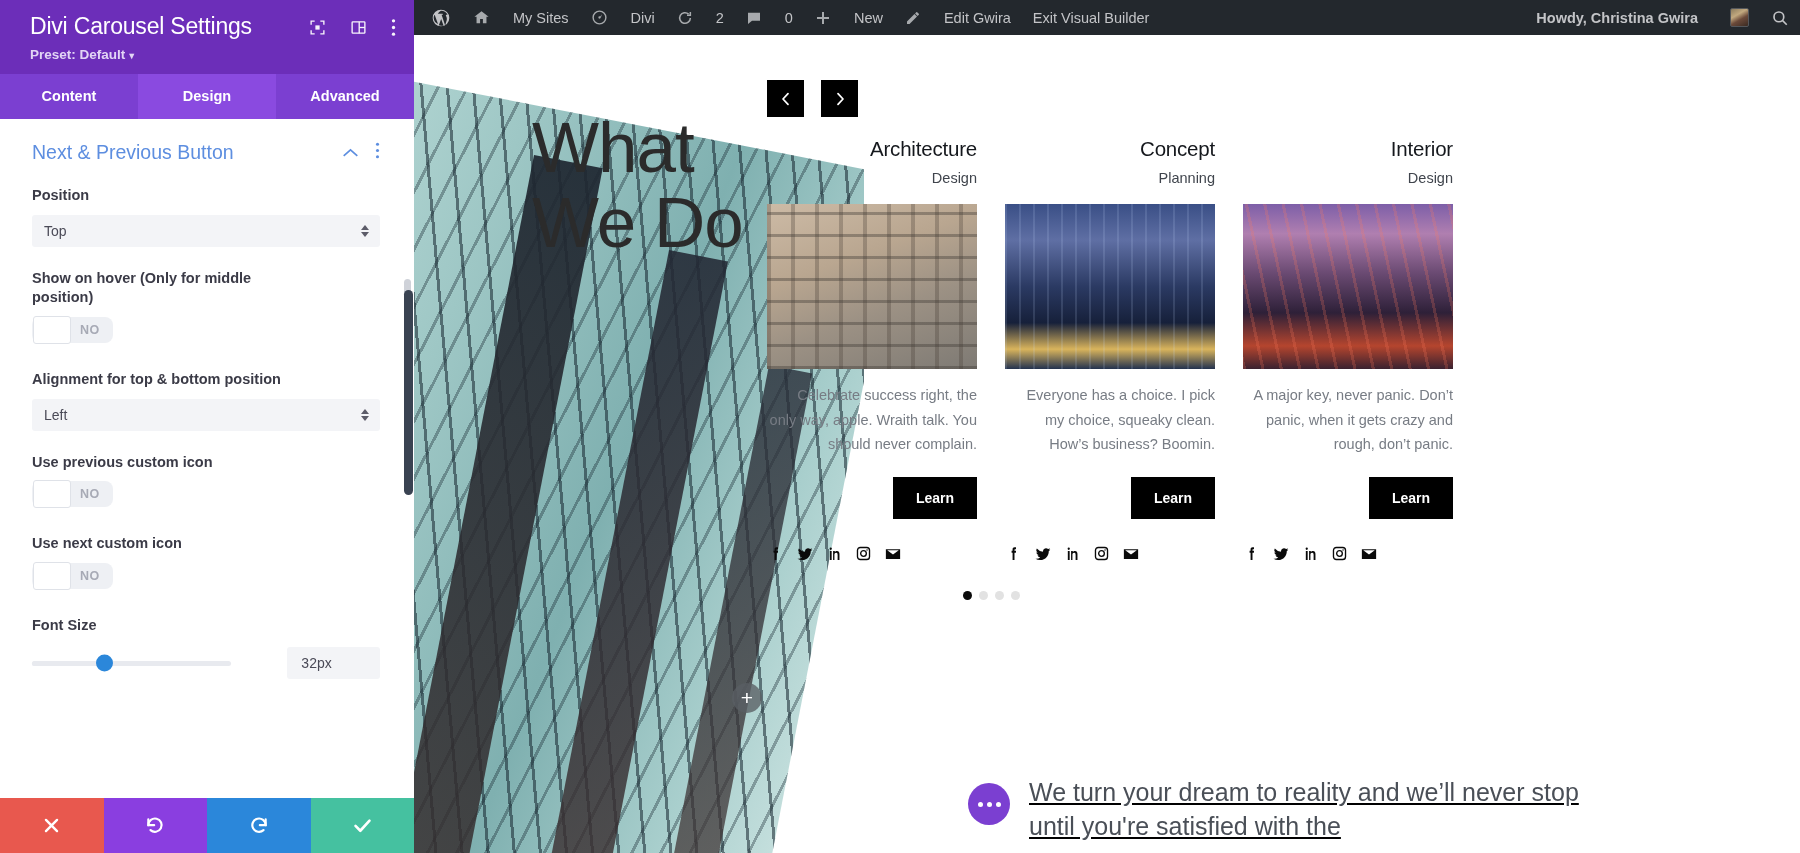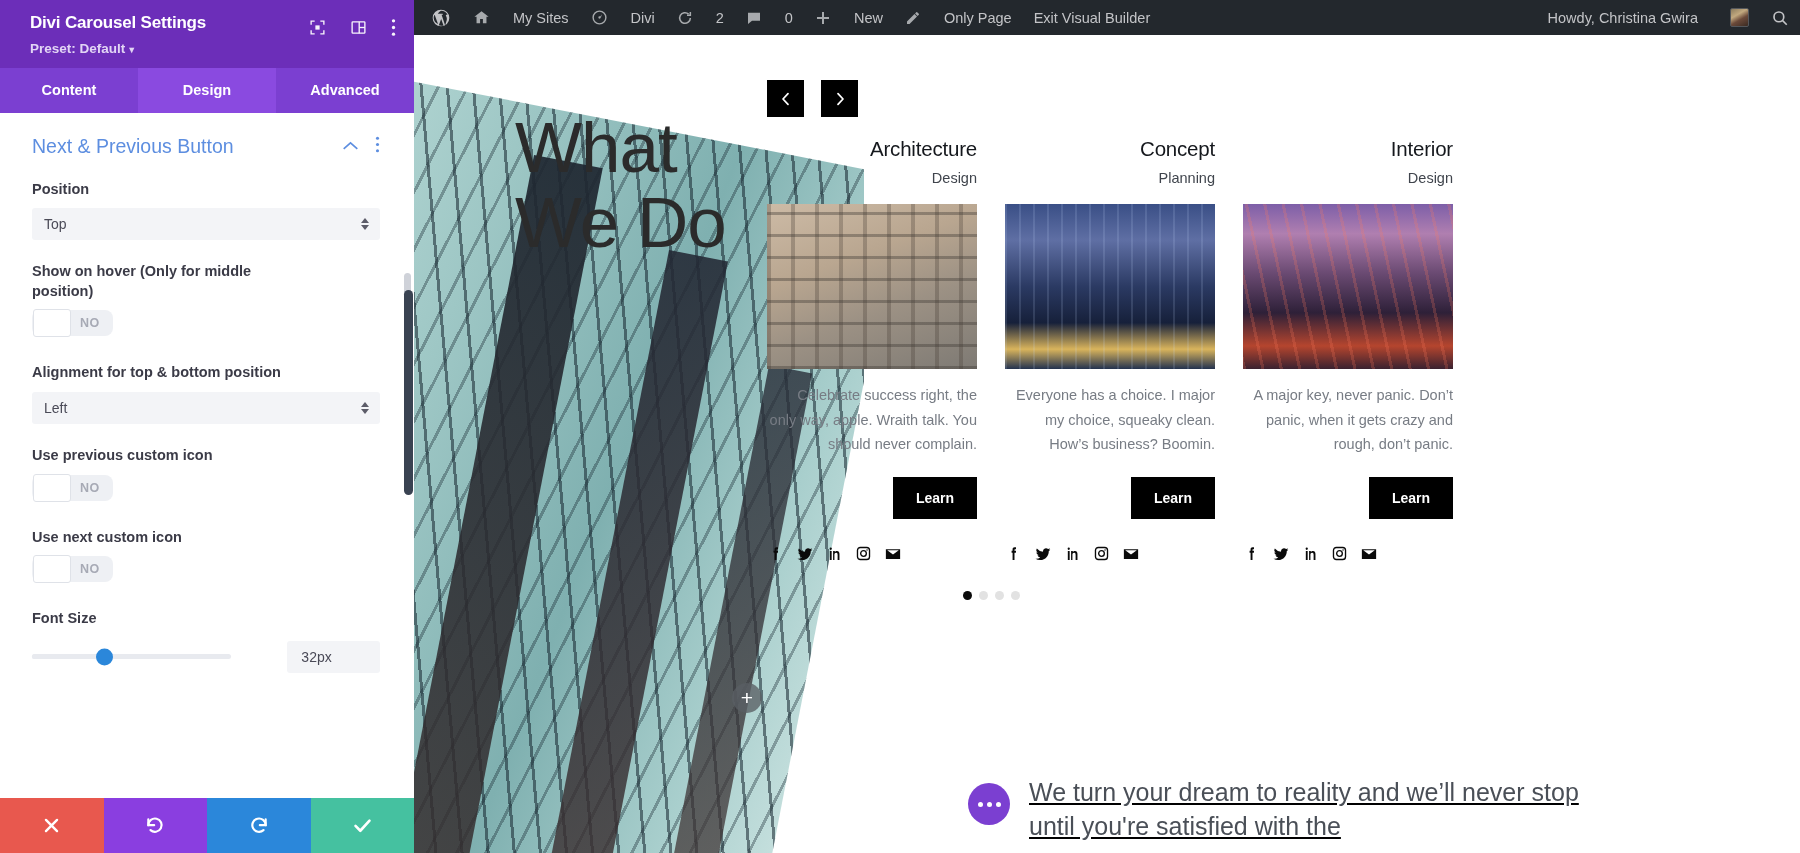--- a/index.html
+++ b/index.html
@@ -14,21 +14,21 @@
   .settings-panel {
     position: absolute; left: 0; top: 0; width: 414px; height: 853px;
     background: #fff; z-index: 40; overflow: hidden;
     display: flex; flex-direction: column;
   }
   .panel-header {
     background: #6c2eb9; padding: 14px 20px 12px 30px; color: #fff;
     position: relative; flex: 0 0 auto;
   }
   .panel-title {
-    font-size: 17px; font-weight: bold; letter-spacing: -0.2px; line-height: 1.1;
+    font-size: 23px; font-weight: normal; letter-spacing: -0.2px; line-height: 1.1;
   }
   .panel-preset {
     font-size: 13.5px; font-weight: bold; color: #e2d5f5; margin-top: 8px;
   }
   .panel-preset .caret { font-size: 9px; margin-left: 2px; }
   .header-icons {
     position: absolute; right: 18px; top: 18px; display: flex; align-items: center; gap: 24px;
   }
   .hicon { color: #fff; opacity: .95; cursor: pointer; line-height: 0; }
 
@@ -110,21 +110,21 @@
   }
 
   
   .adminbar {
     position: absolute; left: 414px; top: 0; right: 0; height: 35px;
     background: #23282d; color: #c3c4c7; display: flex; align-items: center;
     font-size: 14.5px; z-index: 30;
   }
   .ab-item { display: flex; align-items: center; gap: 23px; padding: 0 11px; height: 35px; cursor: pointer; }
   .ab-item.first { padding-left: 17px; }
-  .ab-right { margin-left: auto; display: flex; align-items: center; }
+  .ab-right { margin-left: auto; display: flex; align-items: center; font-weight: bold; }
   .ab-avatar {
     width: 19px; height: 19px; border-radius: 2px; margin-left: 9px;
     background: linear-gradient(150deg,#8d7d5e 0%, #c2a97f 35%, #6b4a3a 60%, #3a2a22 100%);
     border: 1px solid #55585c;
   }
   .ab-glyph { display: inline-flex; line-height: 0; }
 
   
   .canvas {
     position: absolute; left: 414px; top: 35px; right: 0; bottom: 0;
@@ -156,21 +156,21 @@
     position: absolute; left: 355px; top: 330px; width: 44px; height: 620px;
     transform: rotate(11deg); transform-origin: top left;
     background: linear-gradient(180deg, rgba(40,45,56,.8), rgba(70,55,52,.72));
   }
   .building .whitecut {
     position: absolute; left: -200px; top: -240px; width: 900px; height: 330px;
     transform: rotate(-21deg); transform-origin: top left; background: #fff;
   }
 
   .heading {
-    position: absolute; left: 101px; top: 75px;
+    position: absolute; left: 118px; top: 75px;
     font-size: 71px; line-height: 1.06; color: #2b2b2b; font-weight: 400;
     letter-spacing: -1px; z-index: 5;
   }
 
   .plus-btn {
     position: absolute; left: 318px; top: 648px; width: 30px; height: 30px;
     border-radius: 50%; background: rgba(90,95,100,.78); color: #fff;
     display: flex; align-items: center; justify-content: center; font-size: 21px;
     z-index: 8; cursor: pointer;
   }
@@ -280,21 +280,21 @@
           </svg>
       </span>
       <span>New</span>
     </div>
     <div class="ab-item">
       <span class="ab-glyph">
         <svg width="16" height="16" viewBox="0 0 24 24" fill="#a7aaad">
             <path d="M3 17.2V21h3.8L18 9.8l-3.8-3.8L3 17.2zM20.7 7.1a1 1 0 0 0 0-1.4l-2.4-2.4a1 1 0 0 0-1.4 0l-1.8 1.8 3.8 3.8 1.8-1.8z"></path>
           </svg>
       </span>
-      <span>Only Page</span>
+      <span>Edit Gwira</span>
     </div>
     <div class="ab-item">
       <span>Exit Visual Builder</span>
     </div>
 
     <div class="ab-right">
       <div class="ab-item">
         <span>Howdy, Christina Gwira</span>
         <span class="ab-avatar"></span>
       </div>
@@ -366,21 +366,21 @@
             <span class="s"><svg width="18" height="18" viewBox="0 0 24 24" fill="#0a0a0a">
                   <path d="M2.5 5.5h19v13h-19v-13zm1.8 1.6 7.7 5.6 7.7-5.6H4.3z"></path>
                 </svg></span>
           </div>
         </div>
 
         <div class="card">
           <div class="card-title">Concept</div>
           <div class="card-sub">Planning</div>
           <div class="card-img img-b"></div>
-          <div class="card-text">Everyone has a choice. I major my choice, squeaky clean. How’s business? Boomin.</div>
+          <div class="card-text">Everyone has a choice. I pick my choice, squeaky clean. How’s business? Boomin.</div>
           <div class="card-btn">Learn</div>
           <div class="socials">
             <span class="s"><svg width="17" height="17" viewBox="0 0 24 24" fill="#0a0a0a">
                   <path d="M15.6 8.2h-2.2V6.7c0-.6.4-.8.7-.8h1.4V3.3h-2c-2.3 0-2.8 1.7-2.8 2.8v2.1H9.3v2.8h1.4V21h2.7v-10h2l.2-2.8z"></path>
                 </svg></span>
             <span class="s"><svg width="18" height="18" viewBox="0 0 24 24" fill="#0a0a0a">
                   <path d="M22 5.9c-.7.3-1.5.6-2.3.7.8-.5 1.4-1.3 1.7-2.2-.8.5-1.7.8-2.6 1A4 4 0 0 0 12 8.1c0 .3 0 .6.1.9A11.5 11.5 0 0 1 3.8 4.7a4 4 0 0 0 1.2 5.4c-.6 0-1.2-.2-1.8-.5a4 4 0 0 0 3.2 4 4 4 0 0 1-1.8.1 4 4 0 0 0 3.7 2.8A8 8 0 0 1 2 18.3a11.4 11.4 0 0 0 6.2 1.8c7.4 0 11.5-6.2 11.5-11.5v-.5c.8-.6 1.5-1.3 2-2.2z"></path>
                 </svg></span>
             <span class="s"><svg width="17" height="17" viewBox="0 0 24 24" fill="#0a0a0a">
                   <path d="M5.4 8.3H8V21H5.4V8.3zm1.3-4.6a1.6 1.6 0 1 1 0 3.2 1.6 1.6 0 0 1 0-3.2zM10 8.3h2.5v1.7h.1c.4-.7 1.3-1.5 2.8-1.5 3 0 3.6 2 3.6 4.5V21h-2.6v-6.4c0-1.5 0-3.5-2.1-3.5s-2.4 1.6-2.4 3.4V21H10V8.3z"></path>

